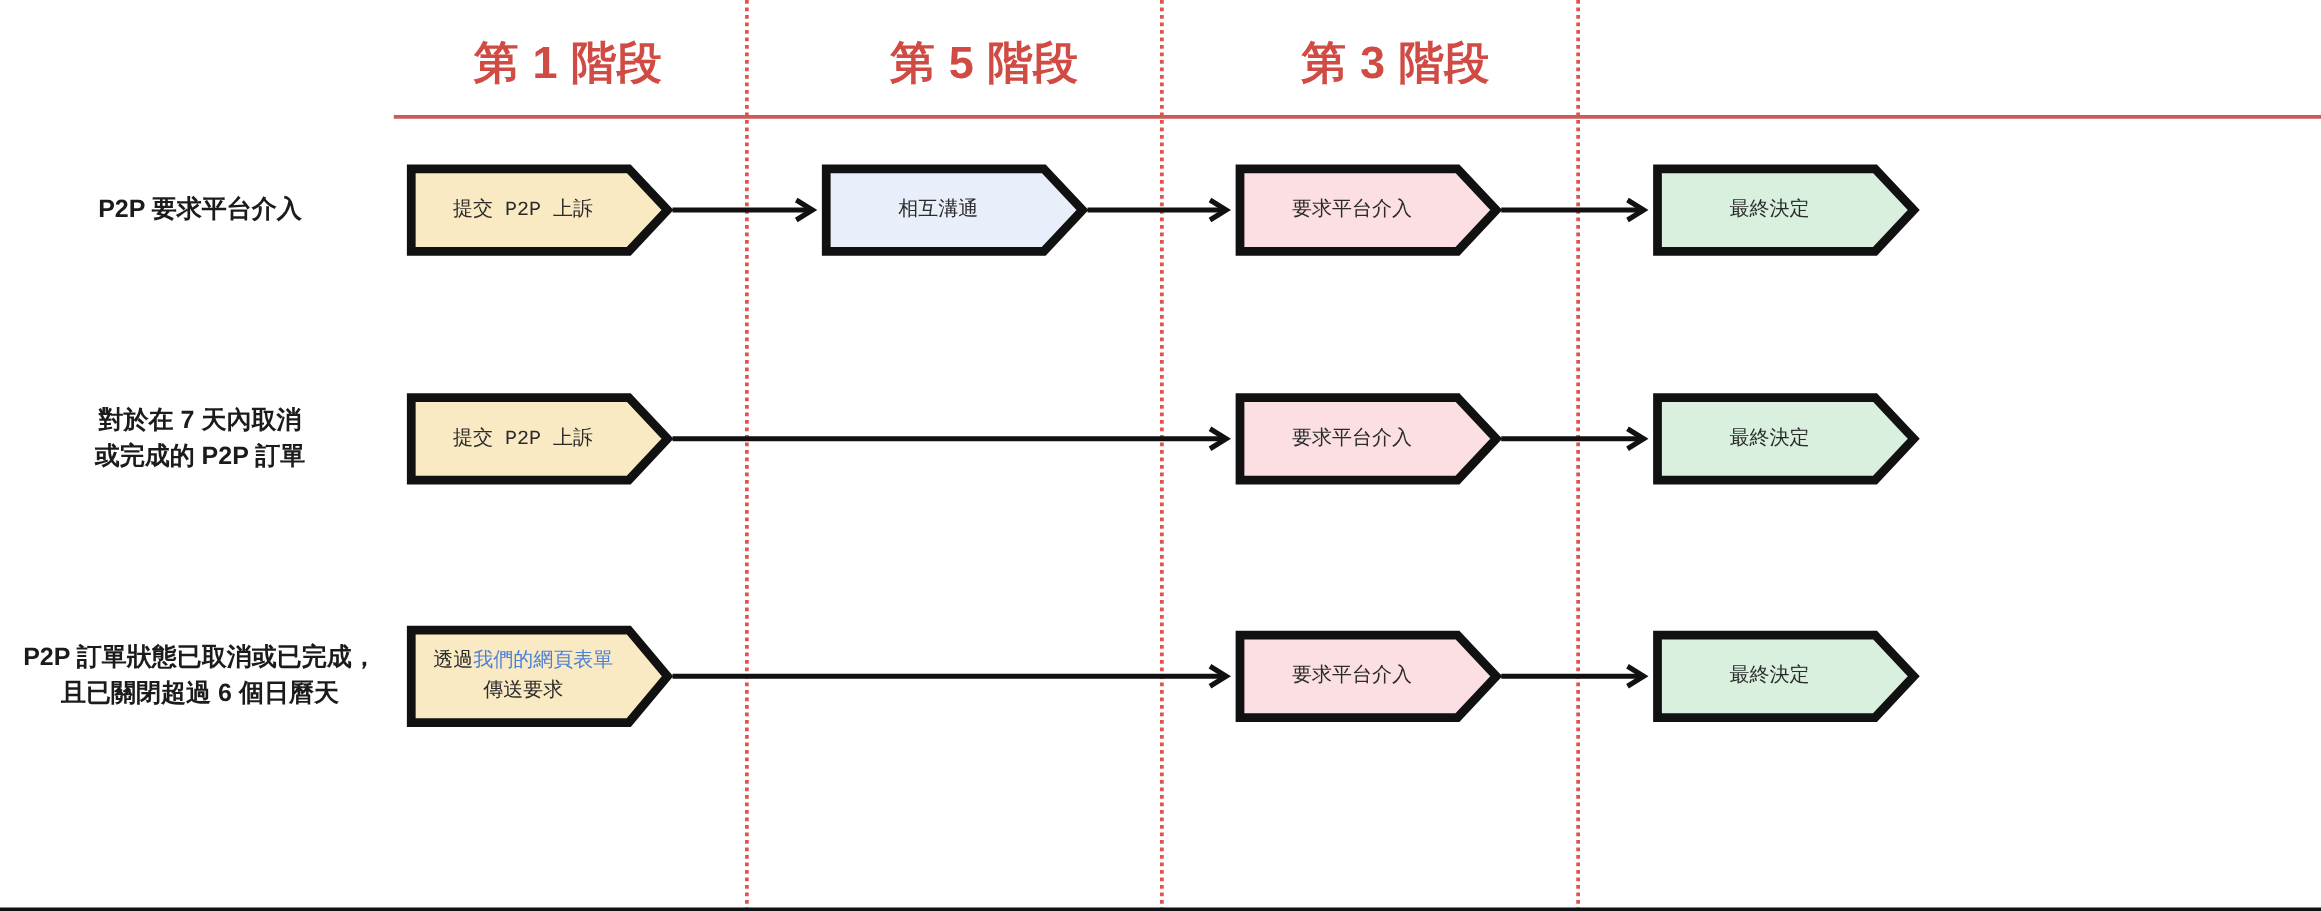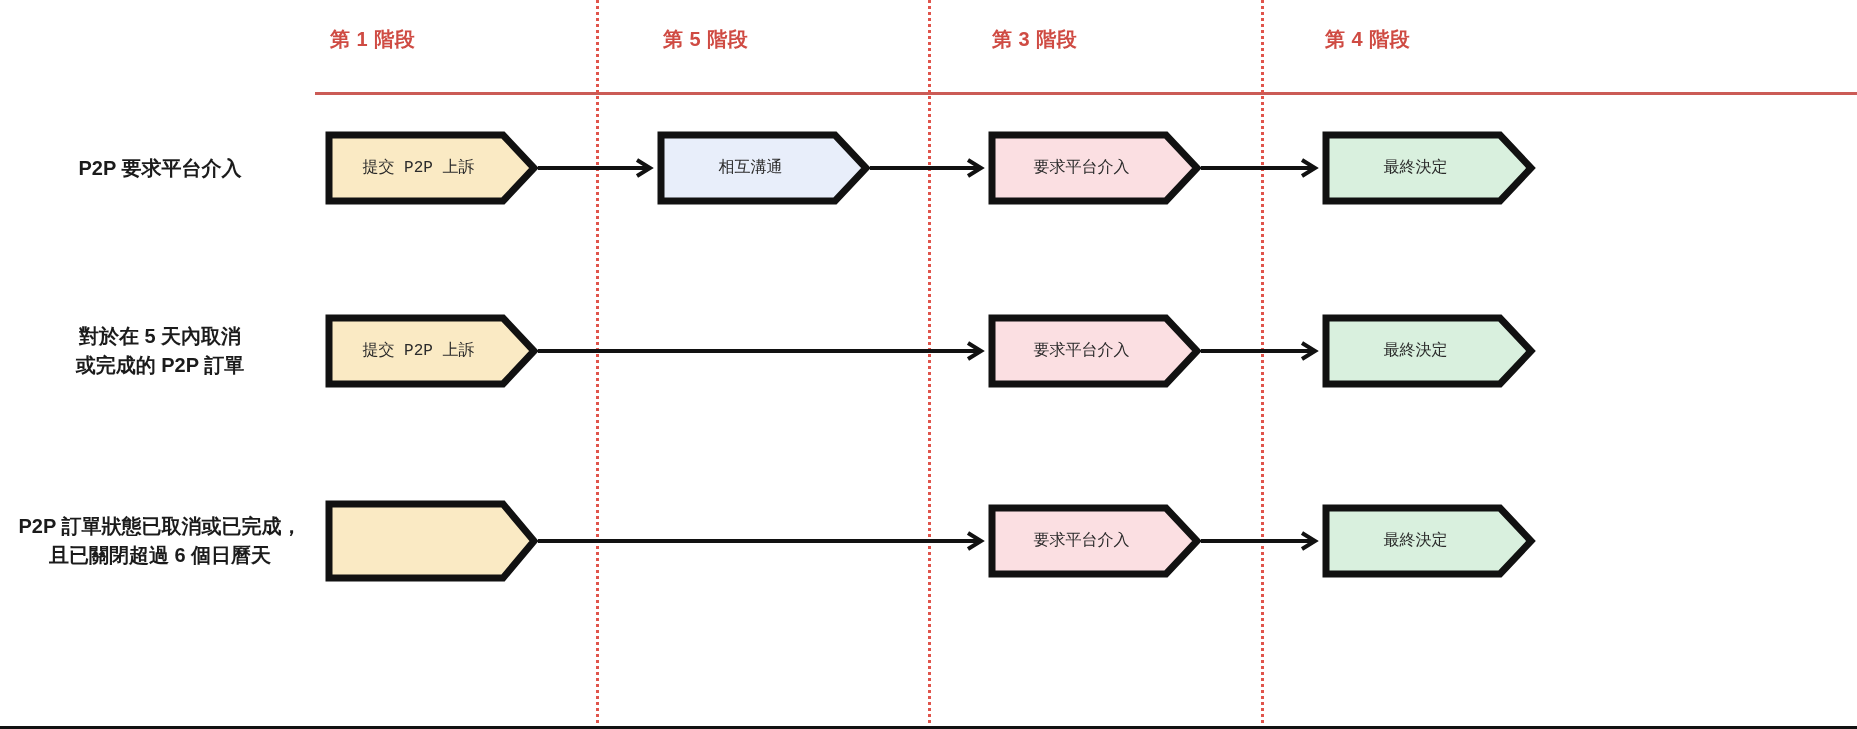--- a/index.html
+++ b/index.html
@@ -15,24 +15,24 @@
     width: 1857px;
     height: 729px;
     background: #ffffff;
     overflow: hidden;
   }
 
   
   .stage-header {
     position: absolute;
     top: 26px;
-    font-size: 20px;
+    font-size: 36px;
     font-weight: 700;
     color: #cf4b43;
-    text-align: left;
+    text-align: right;
     letter-spacing: 0.5px;
     white-space: nowrap;
   }
   .header-rule {
     position: absolute;
     left: 315px;
     right: 0px;
     top: 92px;
     height: 3px;
     background: #cb5b56;
@@ -110,21 +110,20 @@
   .conn svg { display: block; overflow: visible; }
 </style>
 </head>
 <body>
 
 <div id="canvas">
 
   <div class="stage-header" style="left:330px;width:200px;">第 1 階段</div>
   <div class="stage-header" style="left:663px;width:200px;">第 5 階段</div>
   <div class="stage-header" style="left:992px;width:200px;">第 3 階段</div>
-  <div class="stage-header" style="left:1325px;width:200px;">第 4 階段</div>
 
   <div class="header-rule"></div>
 
   <div class="divider" style="left:596px;"></div>
   <div class="divider" style="left:928px;"></div>
   <div class="divider" style="left:1261px;"></div>
 
   <div class="row-label" style="top:168px;">P2P 要求平台介入</div>
 
   <div class="chev" style="left:325px;top:168px;width:213px;height:74px;">
@@ -169,21 +168,21 @@
     </svg>
   </div>
 
   <div class="chev" style="left:1322px;top:168px;width:213px;height:74px;">
     <svg width="213" height="74" viewBox="0 0 213 74">
       <polygon points="4,4 178,4 209,37 178,70 4,70" fill="#d9f0de" stroke="#111111" stroke-width="7" stroke-linejoin="miter"></polygon>
     </svg>
     <div class="chev-text">最終決定</div>
   </div>
 
-  <div class="row-label" style="top:351px;">對於在 5 天內取消
+  <div class="row-label" style="top:351px;">對於在 7 天內取消
 或完成的 P2P 訂單</div>
 
   <div class="chev" style="left:325px;top:351px;width:213px;height:74px;">
     <svg width="213" height="74" viewBox="0 0 213 74">
       <polygon points="4,4 178,4 209,37 178,70 4,70" fill="#faeac4" stroke="#111111" stroke-width="7" stroke-linejoin="miter"></polygon>
     </svg>
     <div class="chev-text">提交 P2P 上訴</div>
   </div>
 
   <div class="conn" style="left:538px;top:351px;width:450px;">
@@ -214,20 +213,21 @@
     <div class="chev-text">最終決定</div>
   </div>
 
   <div class="row-label" style="top:541px;">P2P 訂單狀態已取消或已完成，
 且已關閉超過 6 個日曆天</div>
 
   <div class="chev" style="left:325px;top:541px;width:213px;height:82px;">
     <svg width="213" height="82" viewBox="0 0 213 82">
       <polygon points="4,4 178,4 209,41 178,78 4,78" fill="#faeac4" stroke="#111111" stroke-width="7" stroke-linejoin="miter"></polygon>
     </svg>
+    <div class="chev-text"><span>透過</span><span class="lnk">我們的網頁表單</span><br><span>傳送要求</span></div>
   </div>
 
   <div class="conn" style="left:538px;top:541px;width:450px;">
     <svg width="450" height="20" viewBox="0 0 450 20">
       <line x1="0" y1="10" x2="440" y2="10" stroke="#111111" stroke-width="4"></line>
       <polyline points="430,2 443,10 430,18" fill="none" stroke="#111111" stroke-width="4"></polyline>
     </svg>
   </div>
 
   <div class="chev" style="left:988px;top:541px;width:213px;height:74px;">

